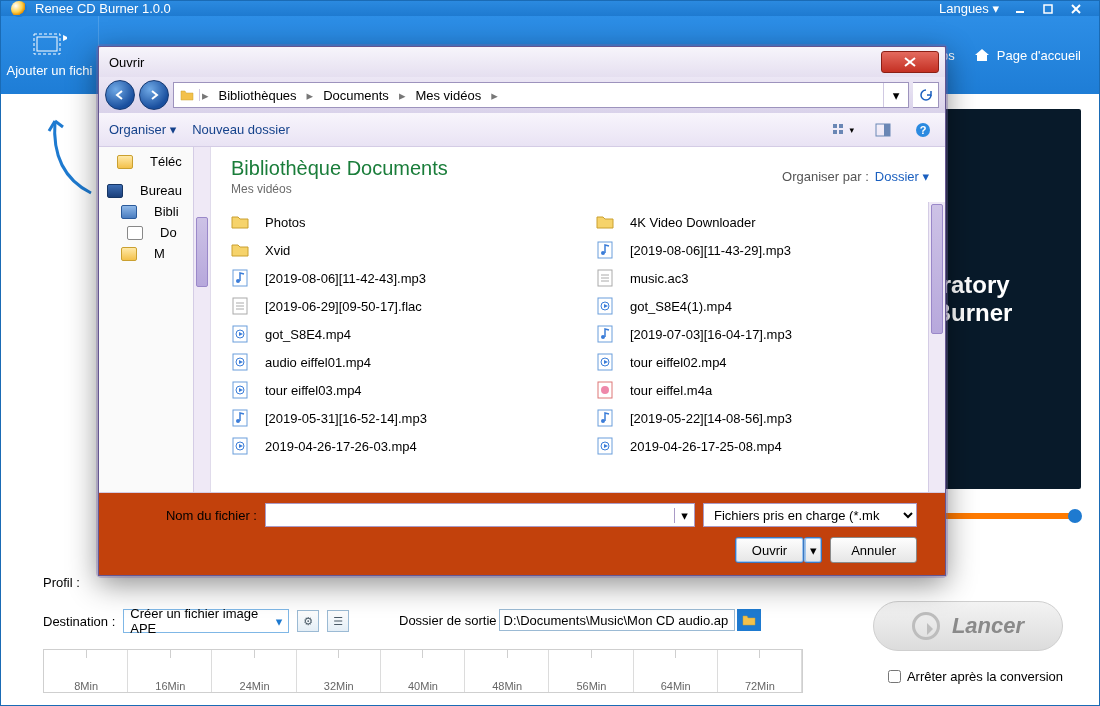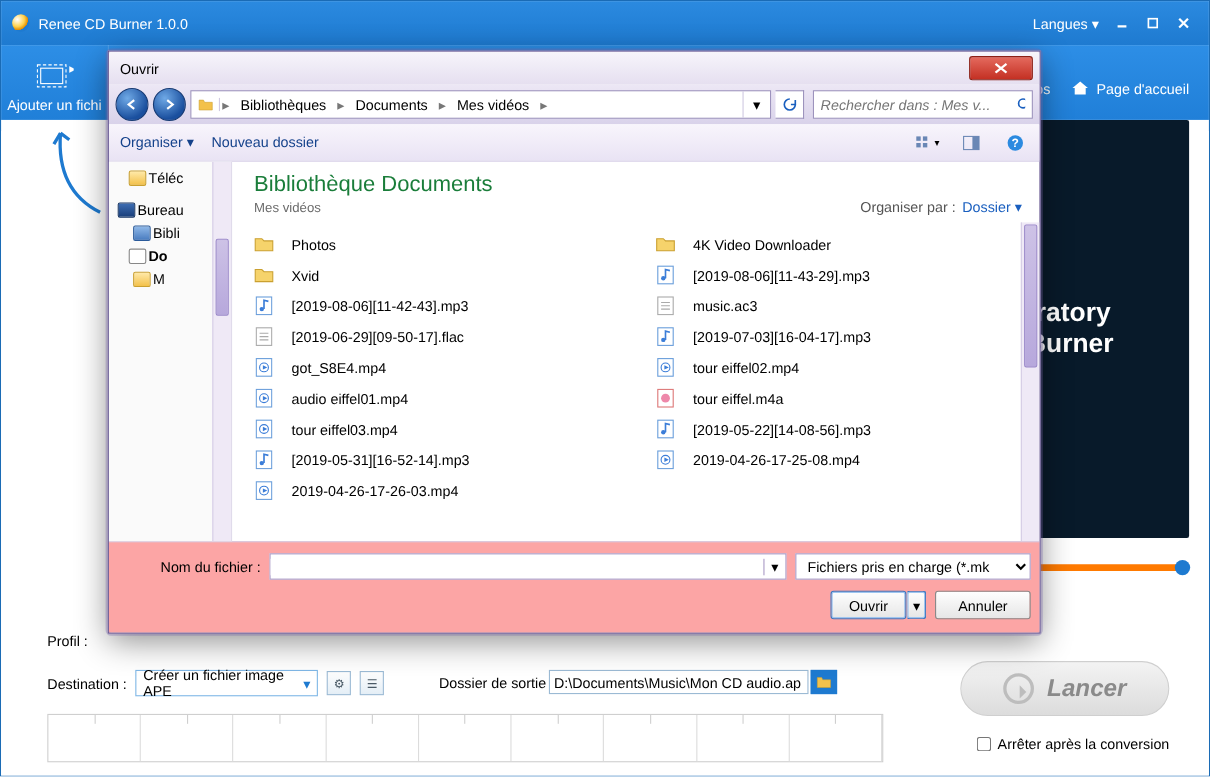--- a/index.html
+++ b/index.html
@@ -1,20 +1,20 @@
 <!DOCTYPE html>
 <html><head>
 <meta charset="utf-8">
 <style>
 *{box-sizing:border-box;margin:0;padding:0;font-family:"Segoe UI",Tahoma,sans-serif}
 body{width:1100px;height:706px;overflow:hidden;background:#fff;position:relative}
 
 
 .renee{position:absolute;inset:0;background:#fff;border:1px solid #1a6bb5}
-.renee-title{height:40px;background:linear-gradient(#2b8ae0,#1e7ad0);display:flex;align-items:center;padding:0 10px;color:#fff;font-size:13px}
+.renee-title{height:15px;background:linear-gradient(#2b8ae0,#1e7ad0);display:flex;align-items:center;padding:0 10px;color:#fff;font-size:13px}
 .renee-title .logo{width:16px;height:16px;border-radius:50%;background:radial-gradient(circle at 30% 30%,#fff,#ffd24d 40%,#e08a00 60%,#1e7ad0 61%);margin-right:8px}
 .renee-title .spacer{flex:1}
 .renee-title .tbtn{width:26px;height:20px;display:flex;align-items:center;justify-content:center;margin-left:2px;cursor:pointer}
 .renee-title .lang{margin-right:6px;font-size:13px}
 .renee-title svg{display:block}
 
 .renee-tabbar{height:78px;background:linear-gradient(#2d8ee6,#1e7dd6);display:flex;align-items:center;color:#fff;font-size:13px}
 .renee-tabbar .addtile{width:98px;height:100%;display:flex;flex-direction:column;align-items:center;justify-content:center;gap:4px;border-right:1px solid rgba(255,255,255,.15)}
 .renee-tabbar .spacer{flex:1}
 .renee-tabbar .rlink{display:flex;align-items:center;gap:6px;margin-right:18px;cursor:pointer}
@@ -74,41 +74,41 @@
 .refresh{width:26px;height:26px;border:1px solid #9d93bd;border-left:none;background:#fff;display:flex;align-items:center;justify-content:center;cursor:pointer}
 .searchbox{width:200px;height:26px;border:1px solid #9d93bd;background:#fff;display:flex;align-items:center;padding:0 6px;margin-left:4px}
 .searchbox input{flex:1;border:none;outline:none;font-style:italic;color:#777;font-size:13px;background:transparent}
 .toolbar{height:34px;background:linear-gradient(#f8f5fc,#e9e3f4);border-bottom:1px solid #d4cce5;display:flex;align-items:center;padding:0 10px;gap:16px;font-size:13px}
 .toolbar .org{color:#15428b;cursor:pointer}
 .toolbar .spacer{flex:1}
 .toolbar .tbicon{width:24px;height:22px;display:flex;align-items:center;justify-content:center;cursor:pointer;border:1px solid transparent}
 
 .dlg-main{flex:1;display:flex;min-height:0}
 .tree{width:112px;border-right:1px solid #e0dbeb;overflow:hidden;font-size:13px;padding:4px 0;background:#fafafa;position:relative}
-.tree .node{display:flex;align-items:center;gap:2px;padding:3px 4px 3px 18px;white-space:nowrap}
+.tree .node{display:flex;align-items:center;gap:17px;padding:3px 4px 3px 18px;white-space:nowrap}
 .tree .ficon{width:16px;height:14px}
 .folder{background:linear-gradient(#ffe9a8,#f3c14b);border:1px solid #caa030;border-radius:2px}
 .tree-scroll{position:absolute;right:0;top:0;bottom:0;width:17px;background:#efe9f6;border-left:1px solid #d4cce5}
 .tree-scroll .thumb{position:absolute;left:2px;right:2px;top:70px;height:70px;background:linear-gradient(#cdc2e6,#b7a8dc);border:1px solid #9a88c9;border-radius:2px}
 
 .content{flex:1;display:flex;flex-direction:column;position:relative}
-.content-head{padding:10px 16px 6px 20px;display:flex;align-items:flex-end}
+.content-head{padding:10px 16px 6px 20px;display:flex;align-items:center}
 .libtitle{font-size:20px;color:#1a7d3a}
 .libsub{font-size:12px;color:#6b6b6b;margin-top:2px}
 .arrange{margin-left:auto;font-size:13px;color:#555;display:flex;align-items:center;gap:6px}
 .arrange a{color:#1a5fbf;cursor:pointer}
 .filegrid{flex:1;overflow:hidden;padding:6px 4px 0 20px;position:relative}
 .gridcols{display:flex;gap:20px;height:100%}
 .col{flex:1;display:flex;flex-direction:column}
 .fitem{display:flex;align-items:center;gap:16px;height:28px;font-size:13px;cursor:pointer}
 .fic{width:18px;height:18px;flex-shrink:0;display:flex;align-items:center;justify-content:center}
 .content-scroll{position:absolute;right:0;top:0;bottom:0;width:17px;background:#efe9f6;border-left:1px solid #d4cce5}
 .content-scroll .thumb{position:absolute;left:2px;right:2px;top:2px;height:130px;background:linear-gradient(#cdc2e6,#b7a8dc);border:1px solid #9a88c9;border-radius:2px}
 
-.dlg-footer{border-top:1px solid #d4cce5;background:#fca5a5;padding:10px 8px 12px;display:flex;flex-direction:column;gap:10px}
+.dlg-footer{border-top:1px solid #d4cce5;background:#c2410c;padding:10px 28px 12px;display:flex;flex-direction:column;gap:10px}
 .fn-row{display:flex;align-items:center;gap:8px;font-size:13px}
 .fn-row label{width:130px;text-align:right}
 .fn-row select,.fn-row .nameinput{height:24px;border:1px solid #a99ac6;background:#fff;font-size:13px}
 .nameinput{flex:1;display:flex;align-items:center}
 .nameinput input{flex:1;border:none;outline:none;padding:0 6px;font-size:13px}
 .nameinput .dd{width:20px;text-align:center;border-left:1px solid #a99ac6;cursor:pointer}
 .filtersel{width:214px;padding:0 6px}
 .btn-row{display:flex;justify-content:flex-end;gap:8px}
 .winbtn{height:26px;border:1px solid #8a8a8a;background:linear-gradient(#fefefe,#e6e6e6);font-size:13px;padding:0 20px;border-radius:3px;cursor:pointer}
 .winbtn.primary{border:1px solid #3a78c3;box-shadow:inset 0 0 0 1px #9ec5ef;padding:0 16px}
@@ -232,20 +232,31 @@
           <div class="seg"></div>
           <div class="seg"></div>
           <div class="seg"></div>
           <div class="seg"></div>
           <div class="seg"></div>
           <div class="seg"></div>
           <div class="seg"></div>
           <div class="seg"></div>
           <div class="seg"></div>
         </div>
+      <div class="labels" id="ruler-labels">
+          <span>8Min</span>
+          <span>16Min</span>
+          <span>24Min</span>
+          <span>32Min</span>
+          <span>40Min</span>
+          <span>48Min</span>
+          <span>56Min</span>
+          <span>64Min</span>
+          <span>72Min</span>
+        </div>
     </div>
   </div>
 </div>
 
 <div class="dlg">
   <div class="dlg-outer"></div>
   <div class="dlg-title">
     <span>Ouvrir</span>
     <div class="dlg-close">
       <svg width="14" height="10">
@@ -283,27 +294,20 @@
       <div class="bcend">
           <button>▾</button>
         </div>
     </div>
     <div class="refresh">
         <svg width="14" height="14">
           <path d="M7 2a5 5 0 1 0 5 5" fill="none" stroke="#1a5fbf" stroke-width="1.5"></path>
           <path d="M12 3l0 4 -4 0" fill="none" stroke="#1a5fbf" stroke-width="1.5"></path>
         </svg>
       </div>
-    <div class="searchbox">
-      <input placeholder="Rechercher dans : Mes v..." style="">
-      <svg width="14" height="14">
-          <circle cx="6" cy="6" r="4" fill="none" stroke="#1a5fbf" stroke-width="1.5"></circle>
-          <line x1="9" y1="9" x2="13" y2="13" stroke="#1a5fbf" stroke-width="1.5"></line>
-        </svg>
-    </div>
   </div>
 
   <div class="toolbar">
     <span class="org"><span>Organiser</span> ▾</span>
     <span class="org" style="color:#15428b">Nouveau dossier</span>
     <div class="spacer"></div>
     <div class="tbicon">
         <svg width="16" height="14">
           <rect x="1" y="1" width="4" height="4" fill="#6a87b5"></rect>
           <rect x="7" y="1" width="4" height="4" fill="#6a87b5"></rect>
@@ -334,21 +338,21 @@
         </div>
         <div style="height: 8px;"></div>
         <div class="node" style="padding-left: 8px;">
           <span class="ficon folder" style="background: linear-gradient(rgb(61, 109, 179), rgb(26, 63, 122)); border: 1px solid rgb(22, 53, 100);"></span>
           <span>Bureau</span>
         </div>
         <div class="node" style="padding-left: 22px;">
           <span class="ficon folder" style="background: linear-gradient(rgb(143, 184, 232), rgb(74, 125, 192)); border: 1px solid rgb(42, 90, 154);"></span>
           <span>Bibli</span>
         </div>
-        <div class="node" style="padding-left: 18px; font-weight: bold;">
+        <div class="node" style="padding-left: 28px;">
           <span class="ficon folder" style="background: rgb(255, 255, 255); border: 1px solid rgb(136, 136, 136);"></span>
           <span>Do</span>
         </div>
         <div class="node" style="padding-left: 22px;">
           <span class="ficon folder"></span>
           <span>M</span>
         </div>
         <div style="height: 8px;"></div>
         <div style="height: 8px;"></div>
         <div style="height: 8px;"></div>
@@ -487,20 +491,30 @@
                     <line x1="4" y1="9" x2="12" y2="9" stroke="#aaa"></line>
                     <line x1="4" y1="12" x2="12" y2="12" stroke="#aaa"></line>
                   </svg>
                 </span>
                 <span>music.ac3</span>
               </div>
               <div class="fitem">
                 <span class="fic">
                   <svg width="16" height="18">
                     <rect x="1" y="1" width="14" height="16" fill="#fff" stroke="#6a9edb"></rect>
+                    <circle cx="8" cy="9" r="4" fill="none" stroke="#3b7dd8"></circle>
+                    <path d="M7 7l4 2-4 2z" fill="#3b7dd8"></path>
+                  </svg>
+                </span>
+                <span>got_S8E4(1).mp4</span>
+              </div>
+              <div class="fitem">
+                <span class="fic">
+                  <svg width="16" height="18">
+                    <rect x="1" y="1" width="14" height="16" fill="#fff" stroke="#6a9edb"></rect>
                     <circle cx="6" cy="12" r="2" fill="#3b7dd8"></circle>
                     <path d="M8 12V4l4 1" fill="none" stroke="#3b7dd8" stroke-width="1.5"></path>
                   </svg>
                 </span>
                 <span>[2019-07-03][16-04-17].mp3</span>
               </div>
               <div class="fitem">
                 <span class="fic">
                   <svg width="16" height="18">
                     <rect x="1" y="1" width="14" height="16" fill="#fff" stroke="#6a9edb"></rect>

